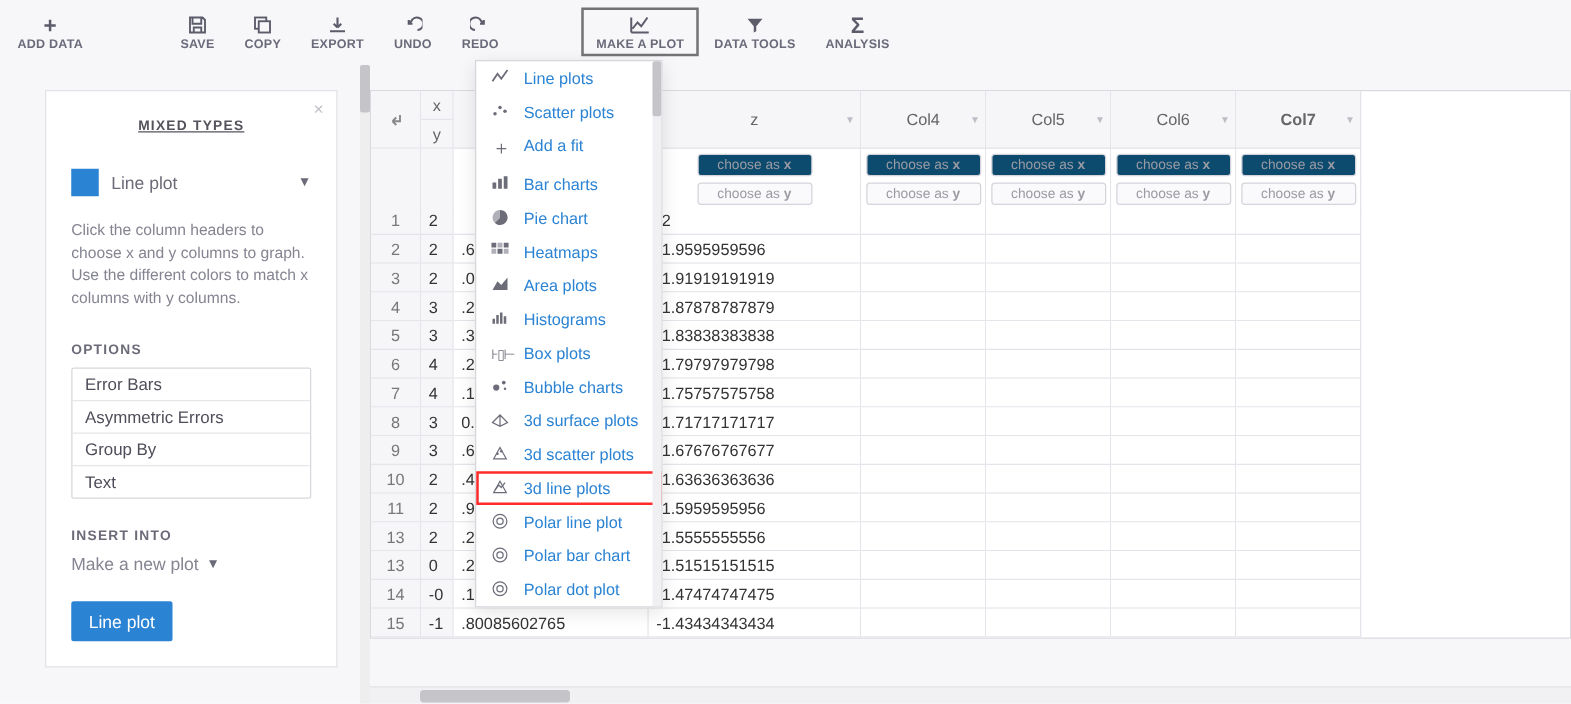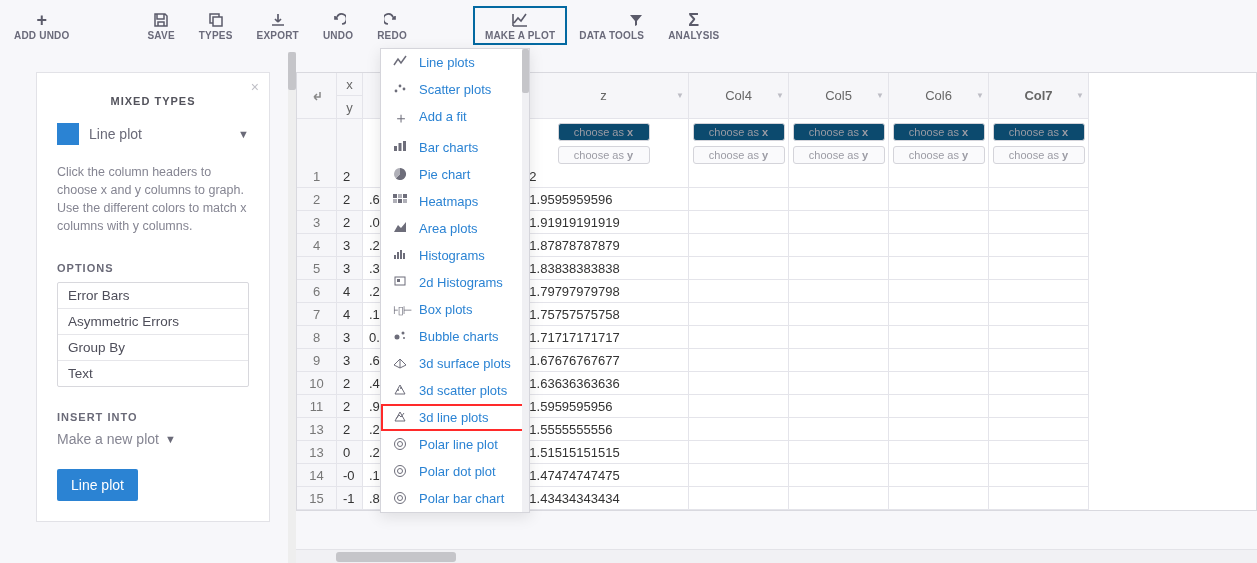--- a/index.html
+++ b/index.html
@@ -29,40 +29,40 @@
     font-size: 10px;
     color: #6a6a7a;
     padding: 2px 10px;
     cursor: pointer;
     font-weight: 600;
     letter-spacing: .2px;
     border: 2px solid transparent;
     min-width: 48px;
   }
   .tool-btn .icon { font-size: 18px; color: #5b5b6a; height: 20px; display:flex;align-items:center;justify-content:center;}
-  .tool-btn.highlighted { border: 2px solid #0369a1; }
+  .tool-btn.highlighted { border: 2px solid #737373; }
   .spacer-sm { width: 54px; }
   .content {
     display: flex;
     height: calc(100% - 48px);
     width: 100%;
   }
   
   .left-col { width: 296px; padding: 24px 8px 0 36px; position:relative;}
   .side-scroll { position:absolute; right:0; top:4px; bottom:0; width:8px; background:#eee;}
   .side-scroll-thumb{position:absolute;top:0;width:8px;height:38px;background:#c5c5c9;border-radius:2px;}
   .sidepanel {
     background:#fff;
     border:1px solid #e2e2e7;
     padding: 22px 20px 20px 20px;
     position: relative;
     width: 234px;
   }
   .sidepanel .close-x { position:absolute; top:6px; right:10px; color:#bfbfc6; cursor:pointer; font-size:14px;}
-  .sidepanel h3 { text-align:center; font-size:11px; letter-spacing:1px; font-weight:700; color:#53535c; margin-bottom:16px;}
+  .sidepanel h3 { text-align:center; font-size:11px; letter-spacing:1px; font-weight:700; color:#53535c; margin-bottom:28px;text-decoration:underline;}
   .plot-type-row { display:flex; align-items:center; gap:10px; margin-bottom:18px; cursor:pointer;}
   .swatch { width:22px;height:22px;background:#2b83d3; }
   .plot-type-row .label { flex:1; color:#6a6a78; font-size:14px;}
   .caret-down { color:#6a6a78; font-size:11px;}
   .help-text { font-size:12.5px; color:#858592; line-height:1.45; margin-bottom:26px;}
   .sec-head { font-size:11px; letter-spacing:1px; font-weight:700; color:#6a6a78; margin:0 0 8px 0;}
   .option-list { border:1px solid #d8d8dd; border-radius:2px; margin-bottom:24px;}
   .option-item { padding:5px 10px; font-size:13.5px; color:#4e4e5a; border-bottom:1px solid #e6e6ea; cursor:pointer;}
   .option-item:last-child { border-bottom:none;}
   .insert-row { display:flex; align-items:center; gap:6px; margin:6px 0 22px 0; color:#858592; cursor:pointer; font-size:14px;}
@@ -102,39 +102,39 @@
   .plot-menu-scroll { position:absolute; right:0; top:0; bottom:0; width:7px; background:#f0f0f3;}
   .plot-menu-scroll .pm-thumb{ position:absolute;top:0;width:7px;height:44px;background:#c5c5c9;border-radius:2px;}
   svg { display:block; }
 </style>
 </head>
 <body>
 
 <div class="toolbar">
   <div class="tool-btn" style="min-width:64px;">
     <span class="icon">+</span>
-    <span>ADD UNDO</span>
+    <span>ADD DATA</span>
   </div>
   <div class="spacer-sm"></div>
   <div class="tool-btn">
     <span class="icon">
       <svg width="16" height="16" viewBox="0 0 16 16">
           <path fill="none" stroke="#5b5b6a" stroke-width="1.5" d="M2 2h10l2 2v10H2z M4 2v5h7V2 M5 14v-4h6v4"></path>
         </svg>
     </span>
     <span>SAVE</span>
   </div>
   <div class="tool-btn">
     <span class="icon">
       <svg width="16" height="16" viewBox="0 0 16 16">
           <rect x="2" y="2" width="9" height="9" fill="none" stroke="#5b5b6a" stroke-width="1.5"></rect>
           <rect x="5" y="5" width="9" height="9" fill="#f7f7fa" stroke="#5b5b6a" stroke-width="1.5"></rect>
         </svg>
     </span>
-    <span>TYPES</span>
+    <span>COPY</span>
   </div>
   <div class="tool-btn">
     <span class="icon">
       <svg width="16" height="16" viewBox="0 0 16 16">
           <path fill="none" stroke="#5b5b6a" stroke-width="1.7" d="M8 2v8m0 0l-3-3m3 3l3-3 M2 13h12"></path>
         </svg>
     </span>
     <span>EXPORT</span>
   </div>
   <div class="tool-btn">
@@ -155,21 +155,21 @@
   </div>
   <div class="spacer-sm"></div>
   <div class="tool-btn highlighted" style="min-width:76px;">
     <span class="icon">
       <svg width="18" height="16" viewBox="0 0 18 16">
           <path fill="none" stroke="#5b5b6a" stroke-width="1.6" d="M2 14V2 M2 14h14 M3 11l4-5 3 3 5-7"></path>
         </svg>
     </span>
     <span>MAKE A PLOT</span>
   </div>
-  <div class="tool-btn" style="min-width:70px;align-items:flex-end;">
+  <div class="tool-btn" style="min-width:70px;">
     <span class="icon">
       <svg width="16" height="16" viewBox="0 0 16 16">
           <path fill="#5b5b6a" d="M2 3h12l-5 6v4l-2 1v-5z"></path>
         </svg>
     </span>
     <span>DATA TOOLS</span>
   </div>
   <div class="tool-btn">
     <span class="icon" style="font-weight:700;">Σ</span>
     <span>ANALYSIS</span>
@@ -458,29 +458,20 @@
         <svg width="14" height="12" viewBox="0 0 14 12">
           <rect x="1" y="7" width="2" height="4" fill="#6d6d7a"></rect>
           <rect x="4" y="4" width="2" height="7" fill="#6d6d7a"></rect>
           <rect x="7" y="2" width="2" height="9" fill="#6d6d7a"></rect>
           <rect x="10" y="5" width="2" height="6" fill="#6d6d7a"></rect>
         </svg>
       </span>
       <span>Histograms</span>
     </div>
     <div class="mi">
-      <span class="mi-icon">
-        <svg width="14" height="12" viewBox="0 0 14 12">
-          <rect x="2" y="2" width="10" height="8" fill="none" stroke="#6d6d7a"></rect>
-          <rect x="4" y="4" width="3" height="3" fill="#6d6d7a"></rect>
-        </svg>
-      </span>
-      <span>2d Histograms</span>
-    </div>
-    <div class="mi">
       <span class="mi-icon"><span style="font-size:11px;color:#6d6d7a;letter-spacing:-1px;">⊦▯⊢</span></span>
       <span>Box plots</span>
     </div>
     <div class="mi">
       <span class="mi-icon">
         <svg width="14" height="12" viewBox="0 0 14 12">
           <circle cx="4" cy="8" r="2.5" fill="#6d6d7a"></circle>
           <circle cx="10" cy="4" r="1.5" fill="#6d6d7a"></circle>
           <circle cx="11" cy="9" r="1" fill="#6d6d7a"></circle>
         </svg>
@@ -523,24 +514,24 @@
       </span>
       <span>Polar line plot</span>
     </div>
     <div class="mi">
       <span class="mi-icon">
         <svg width="14" height="14" viewBox="0 0 14 14">
           <circle cx="7" cy="7" r="5.5" fill="none" stroke="#6d6d7a"></circle>
           <circle cx="7" cy="7" r="2.5" fill="none" stroke="#6d6d7a"></circle>
         </svg>
       </span>
-      <span>Polar dot plot</span>
+      <span>Polar bar chart</span>
     </div>
     <div class="mi">
       <span class="mi-icon">
         <svg width="14" height="14" viewBox="0 0 14 14">
           <circle cx="7" cy="7" r="5.5" fill="none" stroke="#6d6d7a"></circle>
           <circle cx="7" cy="7" r="2.5" fill="none" stroke="#6d6d7a"></circle>
         </svg>
       </span>
-      <span>Polar bar chart</span>
+      <span>Polar dot plot</span>
     </div>
   </div>
 
 </body></html>

